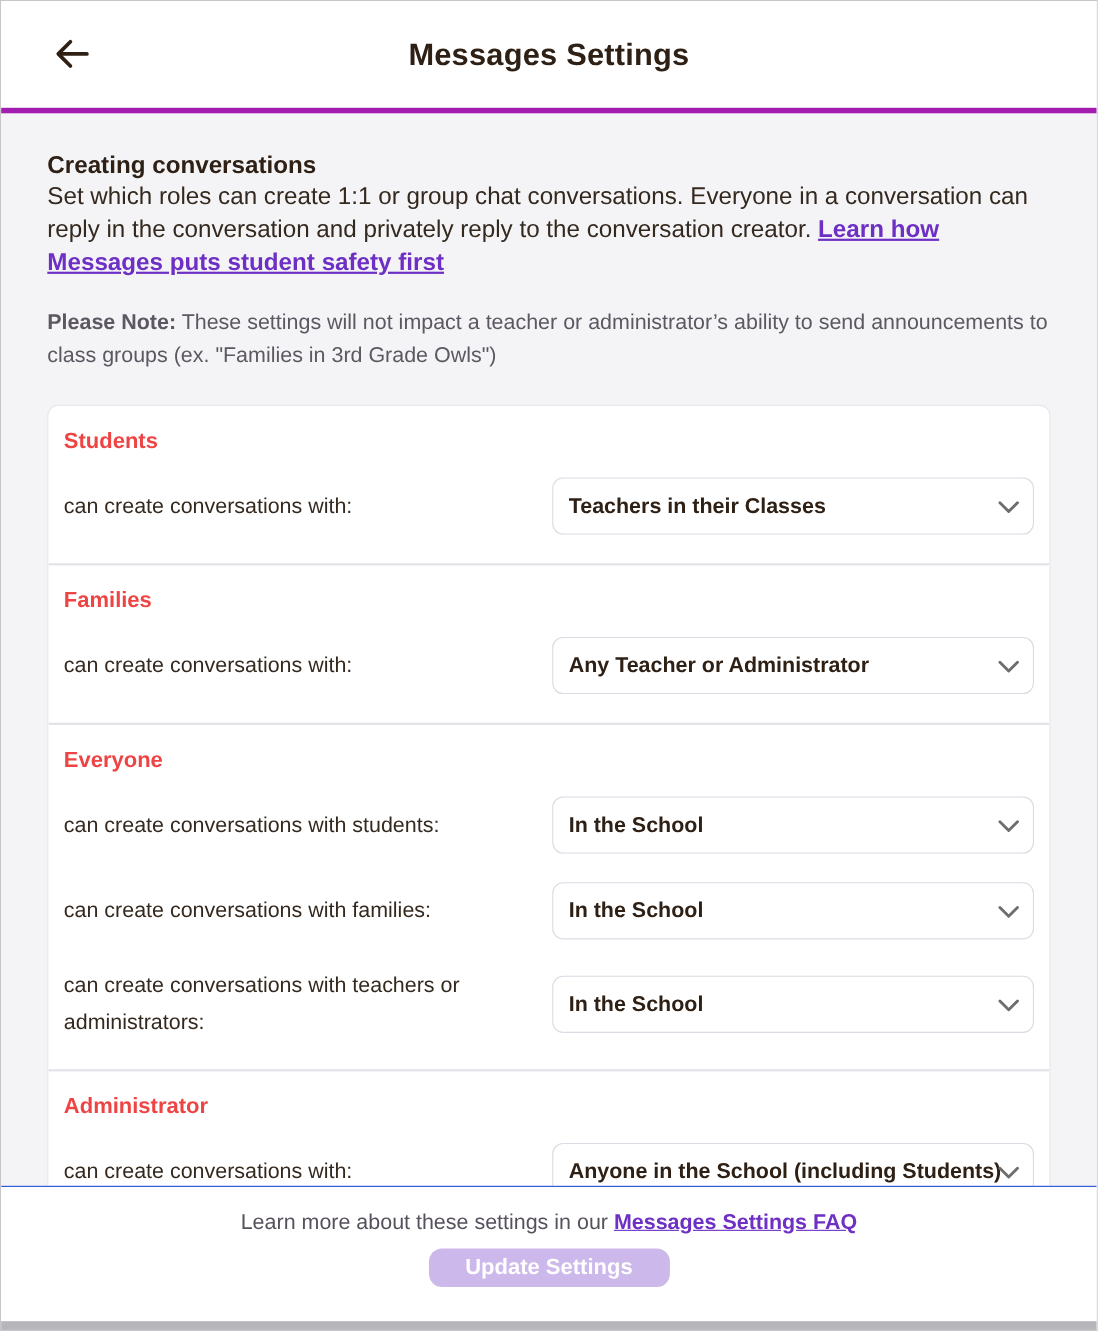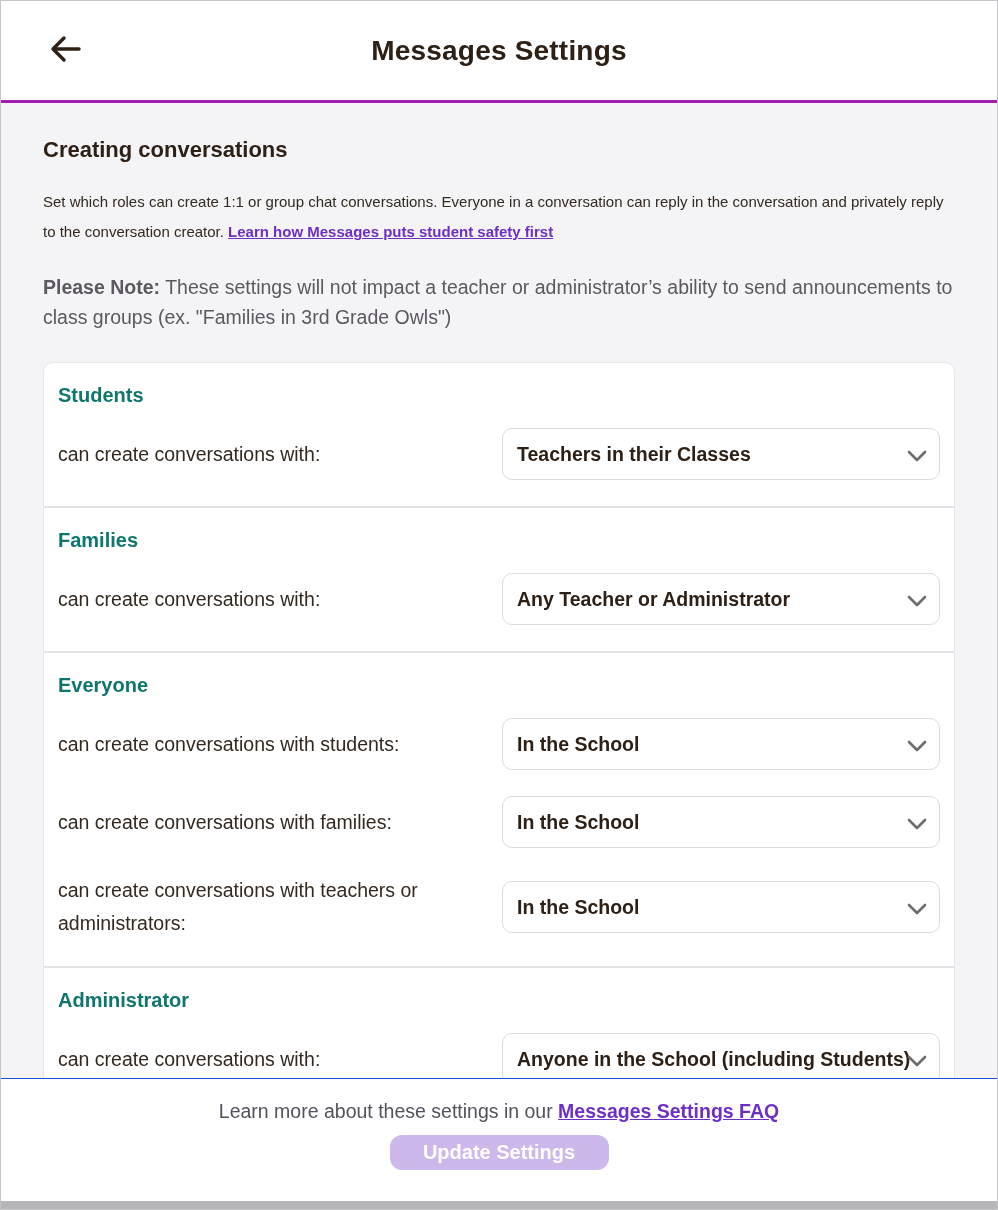--- a/index.html
+++ b/index.html
@@ -13,21 +13,21 @@
     border: 1px solid #c6c6ca;
     display: flex; flex-direction: column;
     background: #ffffff;
     overflow: hidden;
   }
 
   
   .header {
     height: 102px; flex: 0 0 auto;
     background: #ffffff;
-    border-bottom: 3px solid #a21caf;
+    border-bottom: 5px solid #a21caf;
     position: relative;
     display: flex; align-items: center; justify-content: center;
   }
   .back-btn {
     position: absolute; left: 40px; top: 24px;
     width: 48px; height: 48px;
     background: none; border: none; cursor: pointer;
     display: flex; align-items: center; justify-content: center;
   }
   .back-btn svg { display: block; }
@@ -39,23 +39,22 @@
   .main {
     flex: 1 1 auto;
     background: #f4f4f6;
     padding: 34px 42px 0 42px;
     overflow: hidden;
   }
   .section-heading {
     font-size: 22px; font-weight: bold; color: #2e2015;
   }
   .intro-text {
-    font-size: 15px; line-height: 30px; color: #34291f;
+    font-size: 22px; line-height: 30px; color: #34291f;
     max-width: 930px;
-    margin-top: 24px;
   }
   a.inline-link {
     color: #6d2fc4; font-weight: bold; text-decoration: underline;
     cursor: pointer;
   }
   .note-text {
     margin-top: 25px;
     font-size: 19.5px; line-height: 30px; color: #5c5761;
     max-width: 930px;
   }
@@ -67,21 +66,21 @@
     background: #ffffff;
     border: 1px solid #e7e6eb;
     border-radius: 10px;
     overflow: hidden;
   }
   .card-section {
     padding: 21px 14px 26px 14px;
   }
   .card-section + .card-section { border-top: 2px solid #e3e2e7; }
   .role-title {
-    font-size: 20px; font-weight: bold; color: #0f766e;
+    font-size: 20px; font-weight: bold; color: #ef4444;
     margin-bottom: 21px;
   }
   .setting-row {
     display: flex; align-items: center;
   }
   .setting-row + .setting-row { margin-top: 26px; }
   .row-label {
     flex: 1 1 auto;
     font-size: 19.5px; line-height: 33px; color: #34291f;
     padding-right: 14px;

